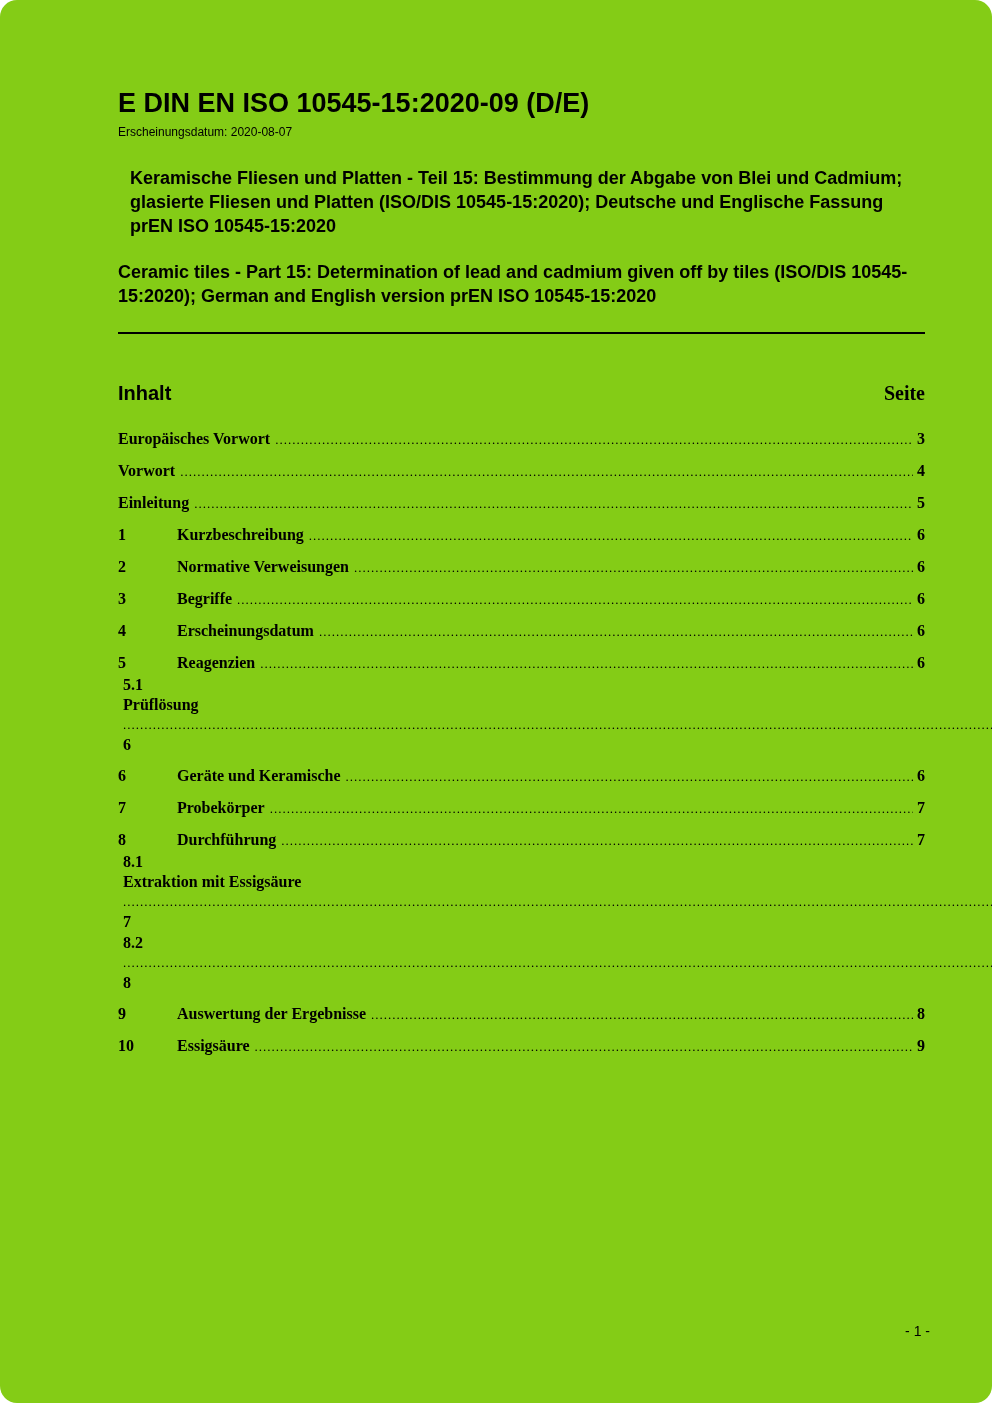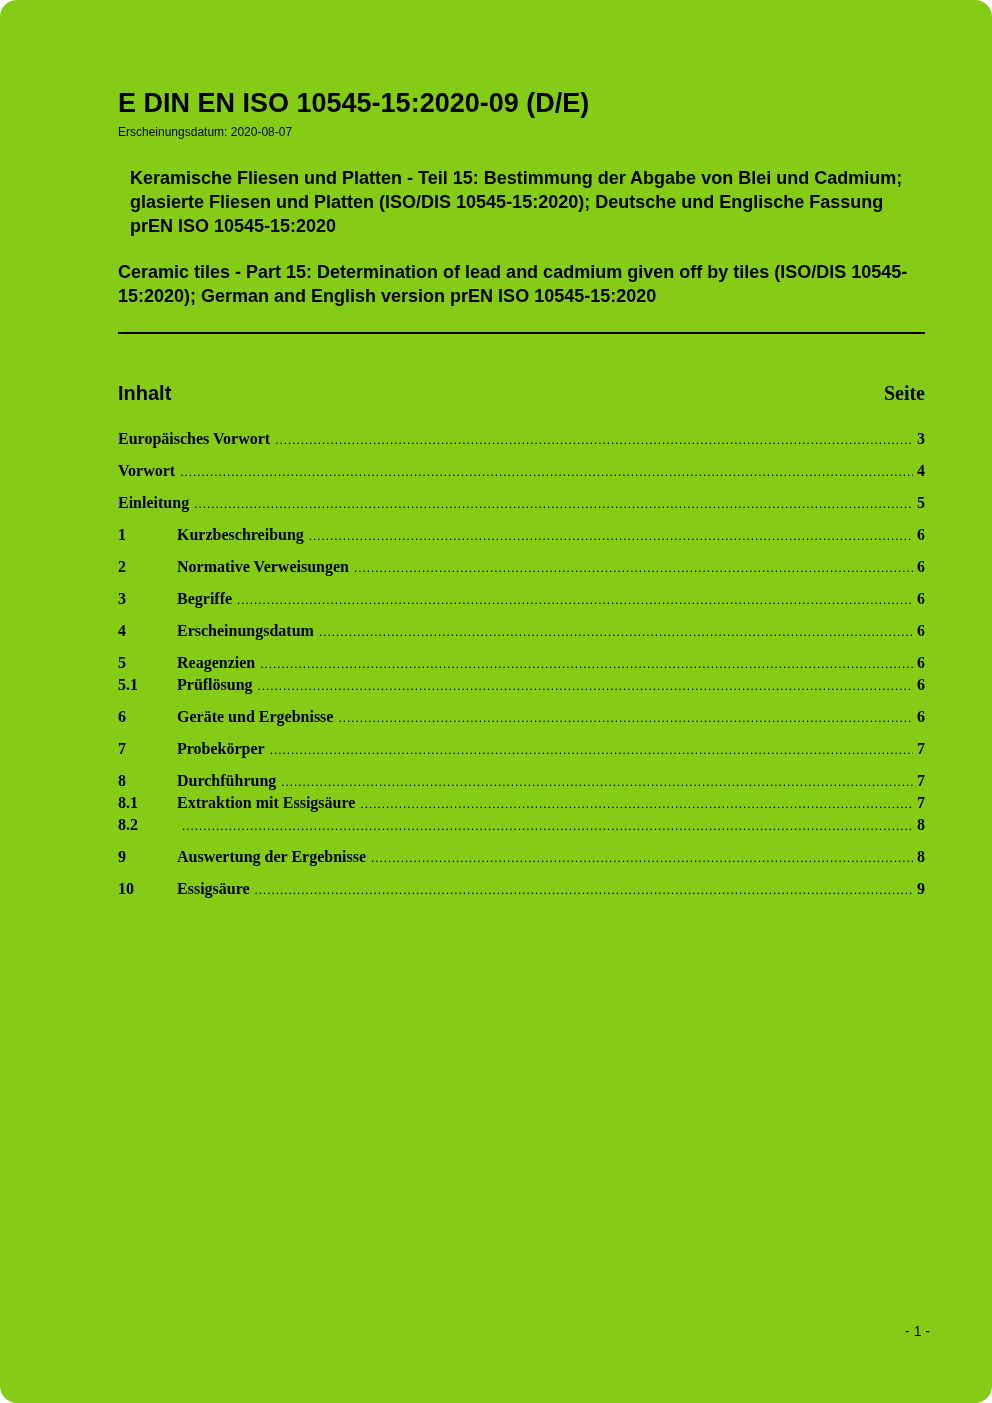--- a/index.html
+++ b/index.html
@@ -62,21 +62,21 @@
   }
   .toc-row {
     display: flex;
     align-items: baseline;
     font-family: "Liberation Serif", serif;
     font-size: 16px;
     font-weight: bold;
     line-height: 20px;
     margin-top: 11px;
   }
-  .toc-row.sub { margin-top: 1px; }
+  .toc-row.sub { margin-top: 1px; flex-direction: column; }
   .toc-row .num {
     flex: none;
     width: 59px;
   }
   .toc-row .ttl {
     flex: none;
     white-space: nowrap;
   }
   .toc-row .leader {
     flex: 1 1 auto;
@@ -177,21 +177,21 @@
 
   <div class="toc-row sub">
     <span class="num">5.1</span>
     <span class="ttl">Prüflösung</span>
     <span class="leader"></span>
     <span class="pg">6</span>
   </div>
 
   <div class="toc-row">
     <span class="num">6</span>
-    <span class="ttl">Geräte und Ergebnisse</span>
+    <span class="ttl">Geräte und Keramische</span>
     <span class="leader"></span>
     <span class="pg">6</span>
   </div>
 
   <div class="toc-row">
     <span class="num">7</span>
     <span class="ttl">Probekörper</span>
     <span class="leader"></span>
     <span class="pg">7</span>
   </div>

